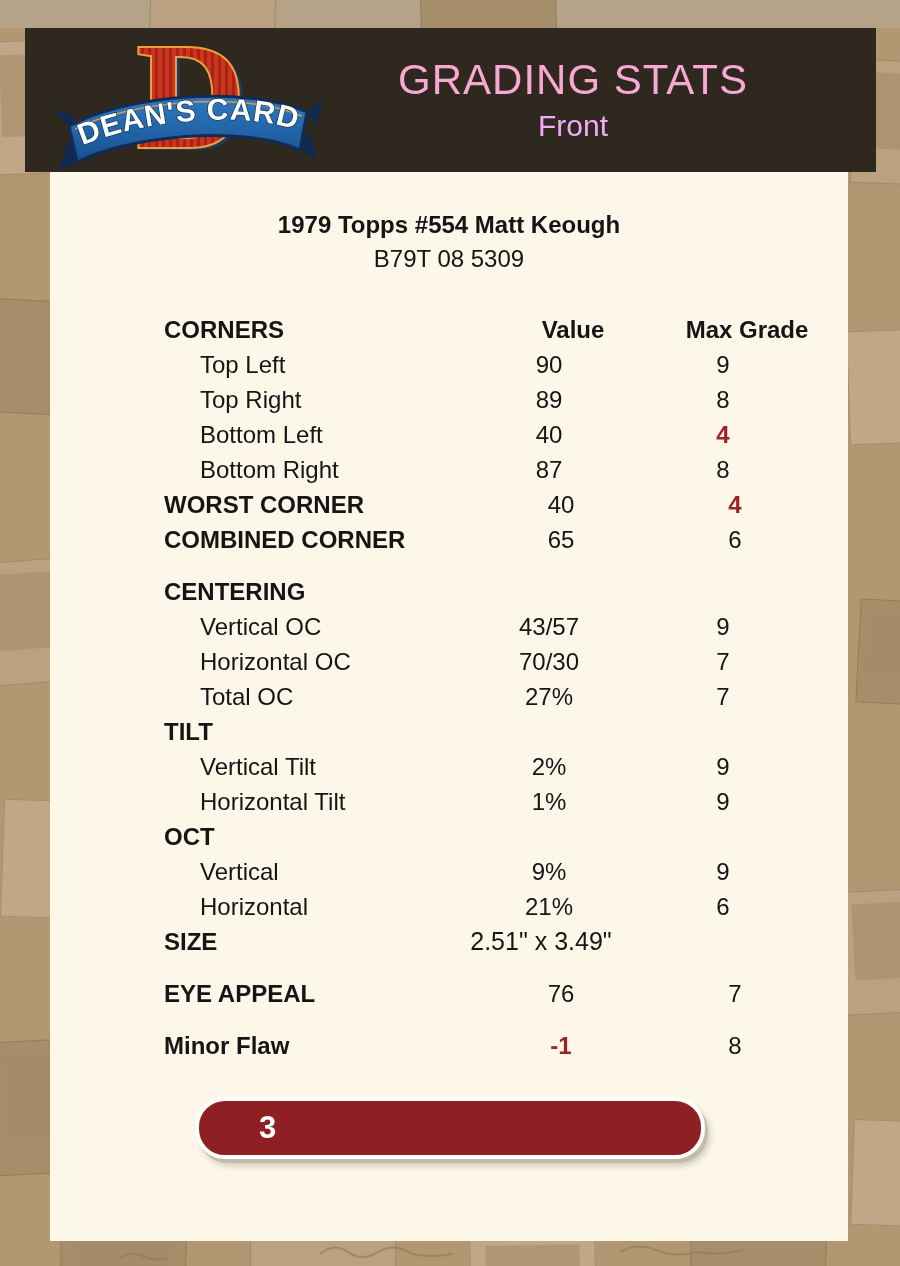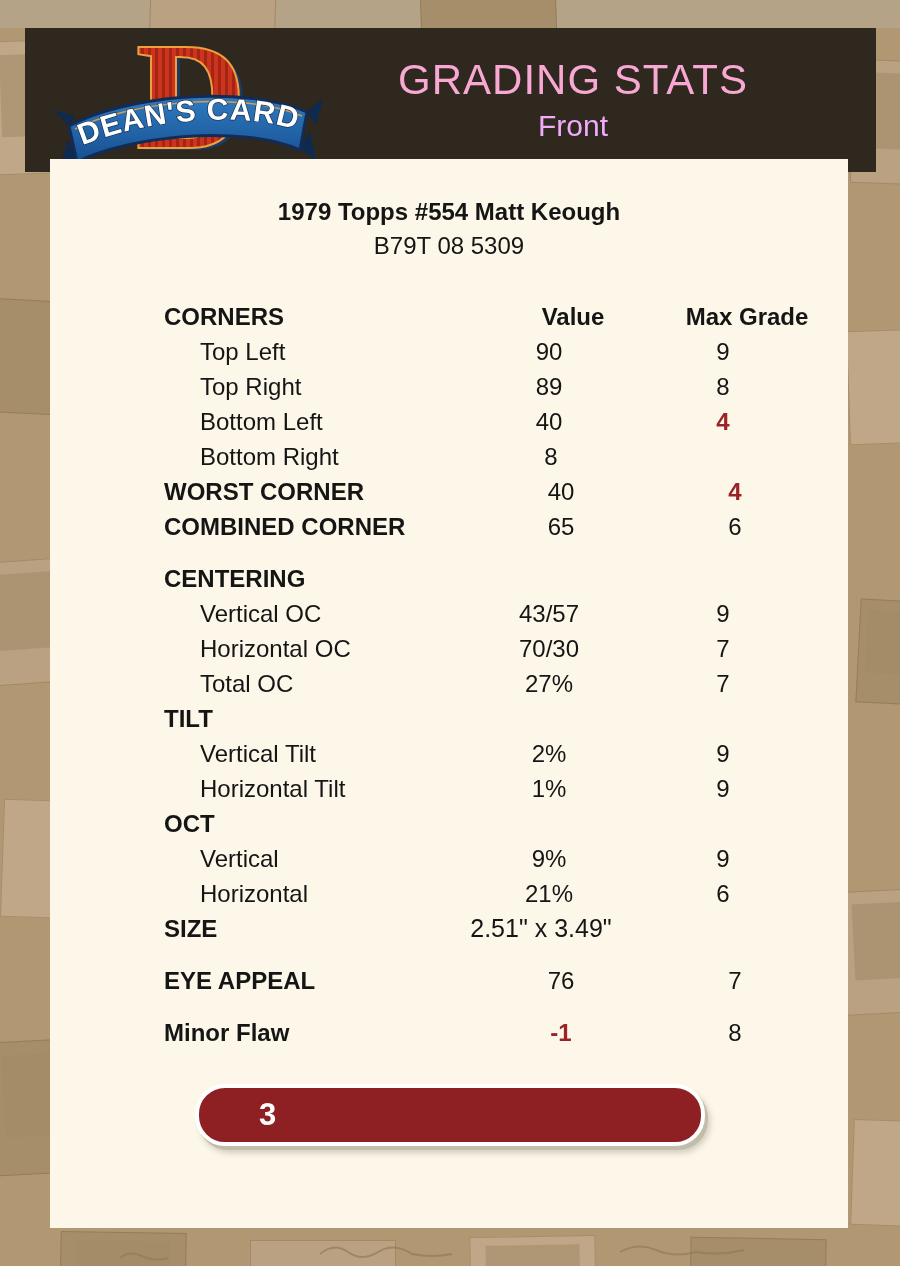--- a/index.html
+++ b/index.html
@@ -23,21 +23,21 @@
     background:#2f281e;display:flex;align-items:center;
   }
   .logo-wrap{width:275px;height:144px;position:relative;flex:0 0 auto;}
   .logo-wrap svg{position:absolute;left:28px;top:2px;}
   .titles{flex:1;display:flex;flex-direction:column;align-items:center;justify-content:center;height:100%;padding-right:30px;}
   .h-title{color:#f9a8d4;font-size:42px;letter-spacing:1px;line-height:52px;}
   .h-sub{color:#f0abfc;font-size:30px;line-height:40px;margin-top:0;}
 
   
   .panel{
-    position:absolute;left:50px;top:159px;width:798px;height:1069px;
+    position:absolute;left:50px;top:172px;width:798px;height:1069px;
     background:#fcf7e8;padding-top:36px;box-sizing:border-box;
   }
   .card-title{text-align:center;font-size:24px;font-weight:bold;color:#151515;line-height:34px;}
   .card-code{text-align:center;font-size:24px;color:#151515;line-height:34px;}
 
   
   .gtable{margin-top:36px;}
   .row{display:flex;align-items:center;height:35px;padding-left:102px;font-size:24px;color:#151515;}
   .row.gap{margin-top:17px;}
   .lbl{width:311px;flex:0 0 auto;box-sizing:border-box;}
@@ -159,20 +159,21 @@
         <span class="val">89</span>
         <span class="max">8</span>
       </div>
       <div class="row">
         <span class="lbl ind">Bottom Left</span>
         <span class="val">40</span>
         <span class="max red">4</span>
       </div>
       <div class="row">
         <span class="lbl ind">Bottom Right</span>
+        <span class="val">87</span>
         <span class="max">8</span>
       </div>
       <div class="row">
         <span class="lbl b">WORST CORNER</span>
         <span class="val">40</span>
         <span class="max red">4</span>
       </div>
       <div class="row">
         <span class="lbl b">COMBINED CORNER</span>
         <span class="val">65</span>

